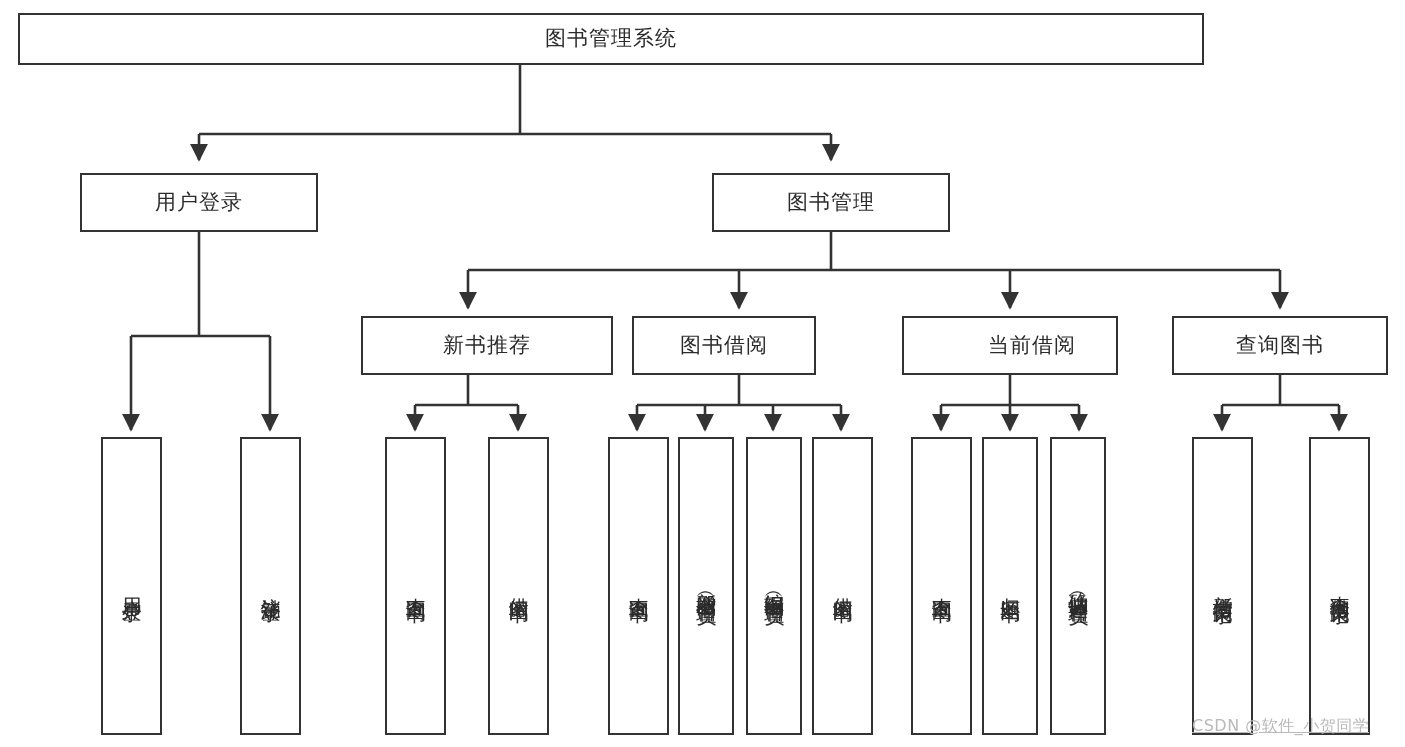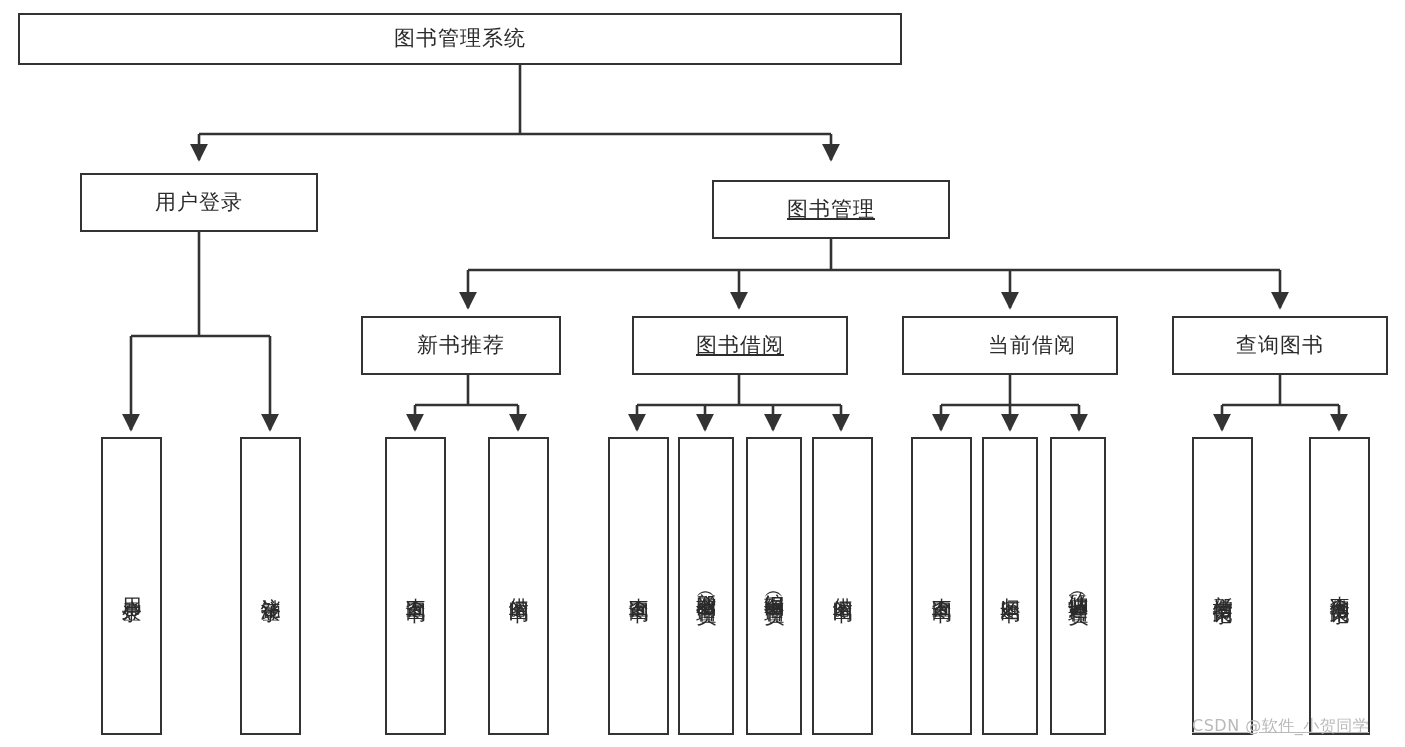--- a/index.html
+++ b/index.html
@@ -115,35 +115,35 @@
       <path d="M 1010 405 L 1010 430" marker-end="url(#arrow)"></path>
       <path d="M 1079 405 L 1079 430" marker-end="url(#arrow)"></path>
 
       <path d="M 1280 375 L 1280 405"></path>
       <path d="M 1222 405 L 1339 405"></path>
       <path d="M 1222 405 L 1222 430" marker-end="url(#arrow)"></path>
       <path d="M 1339 405 L 1339 430" marker-end="url(#arrow)"></path>
     </g>
   </svg>
 
-  <div class="node horiz" style="left:18px; top:13px; width:884px; height:52px;">
+  <div class="node horiz" style="left:18px; top:13px; width:1186px; height:52px;">
     <span>图书管理系统</span>
   </div>
 
   <div class="node horiz" style="left:80px; top:173px; width:238px; height:59px;">
     <span>用户登录</span>
   </div>
-  <div class="node horiz" style="left:712px; top:180px; width:238px; height:59px;text-decoration:underline;">
+  <div class="node horiz" style="left:712px; top:173px; width:238px; height:59px;">
     <span>图书管理</span>
   </div>
 
-  <div class="node horiz" style="left:361px; top:316px; width:200px; height:59px;">
+  <div class="node horiz" style="left:361px; top:316px; width:252px; height:59px;">
     <span>新书推荐</span>
   </div>
-  <div class="node horiz" style="left:632px; top:316px; width:216px; height:59px;text-decoration:underline;">
+  <div class="node horiz" style="left:632px; top:316px; width:184px; height:59px;">
     <span>图书借阅</span>
   </div>
   <div class="node horiz" style="left:902px; top:316px; width:216px; height:59px;padding-left:44px;">
     <span>当前借阅</span>
   </div>
   <div class="node horiz" style="left:1172px; top:316px; width:216px; height:59px;">
     <span>查询图书</span>
   </div>
 
   <div class="node vert" style="left:101px; top:437px; width:61px; height:298px;">

